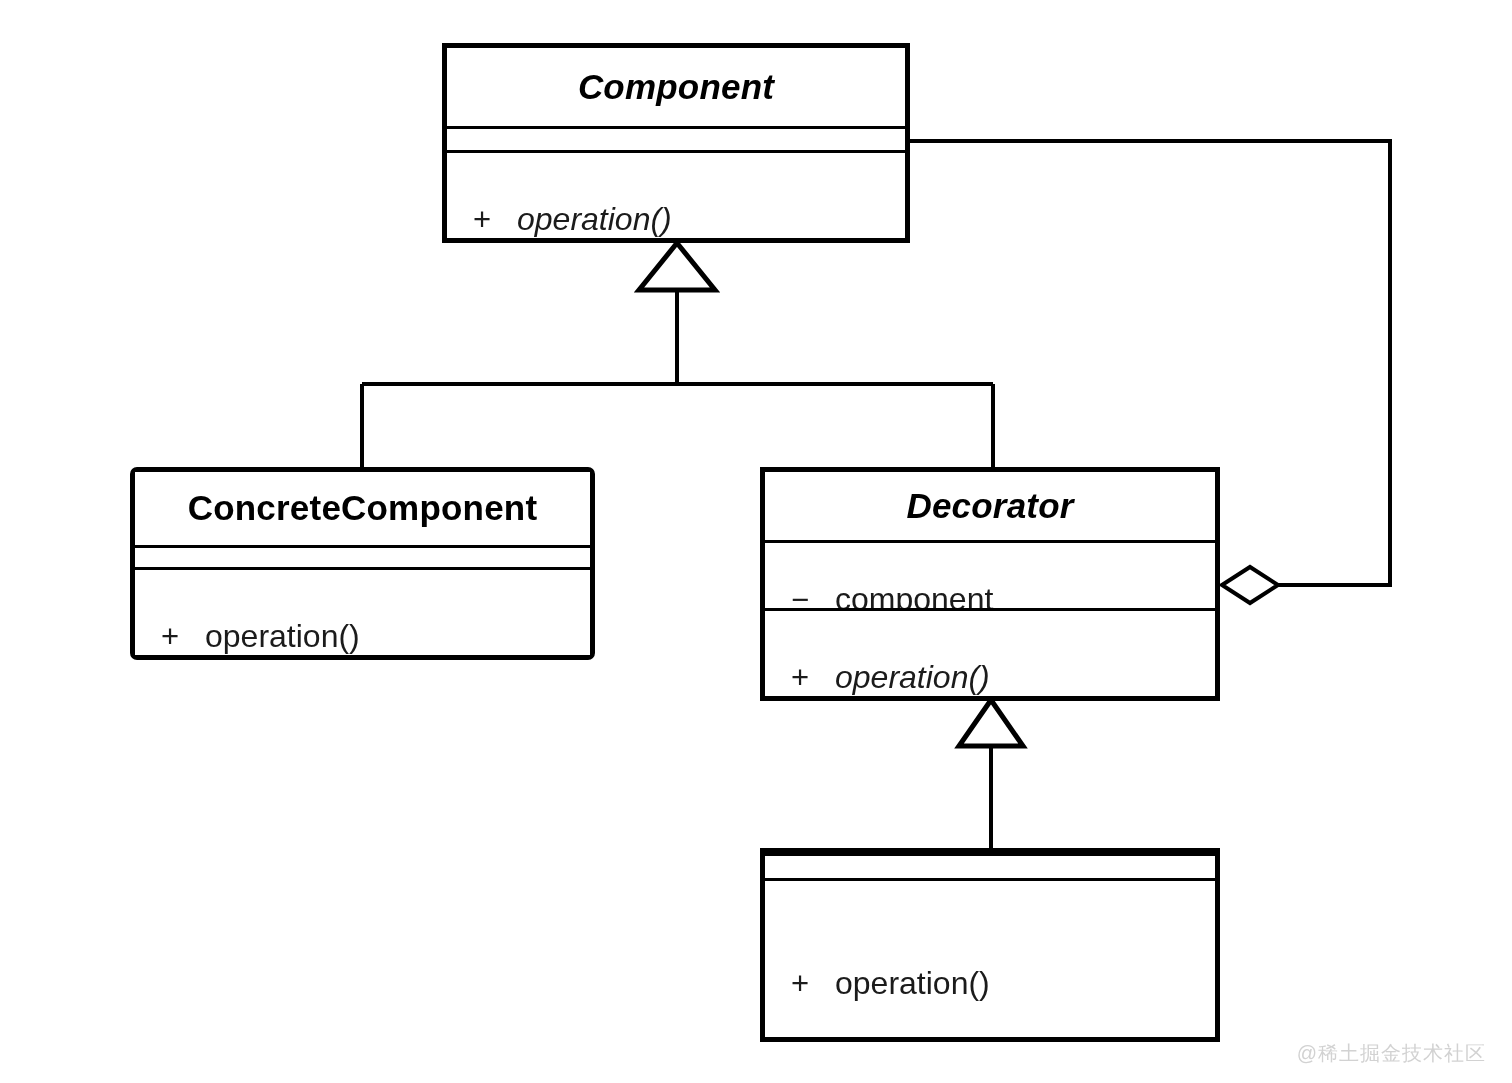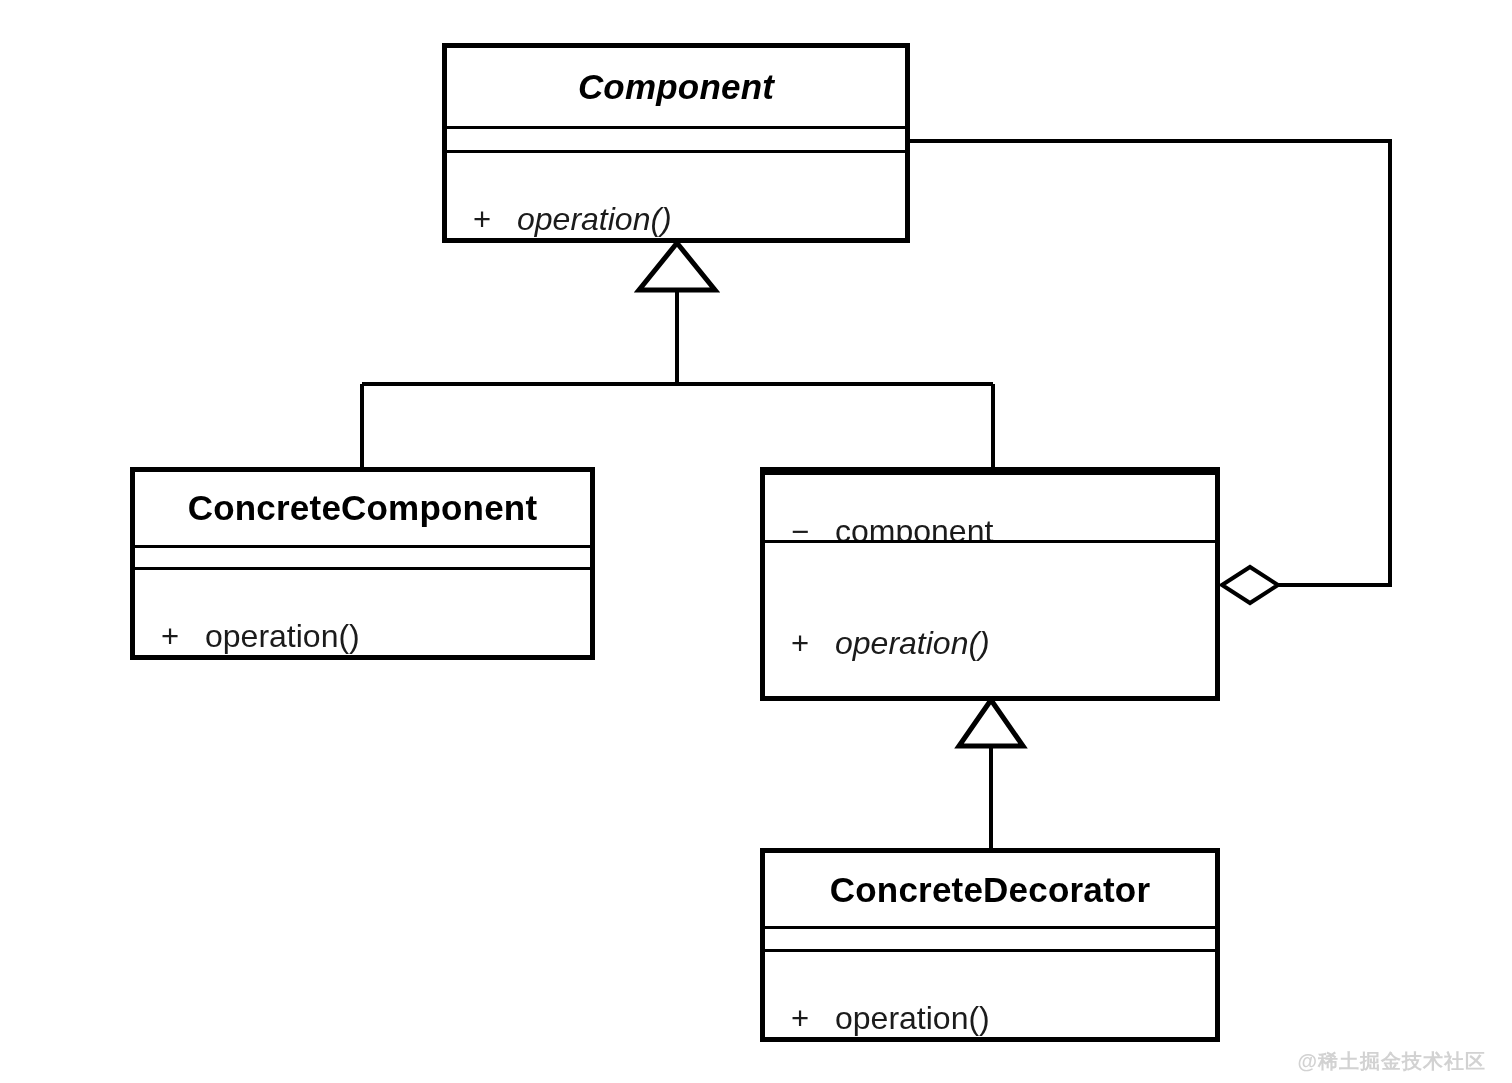--- a/index.html
+++ b/index.html
@@ -78,27 +78,26 @@
     margin-top: 48px;
   }
   .member-label.italic {
     font-style: italic;
   }
 
   
   .watermark {
     position: absolute;
     right: 18px;
-    bottom: 8px;
+    bottom: 16px;
     font-size: 20px;
     color: #d2d2d2;
     letter-spacing: 1px;
     white-space: nowrap;
     z-index: 3;
-    font-weight: bold;
   }
 </style>
 </head>
 <body>
 
 <div id="canvas">
 
   <svg id="edges" viewBox="0 0 1512 1083" width="1512" height="1083">
 
     <g>
@@ -131,52 +130,52 @@
     </div>
     <div class="compartment divided" style="height:25px;"></div>
     <div class="compartment divided members" style="flex:1;">
       <span class="member-row">
         <span class="member-vis">+</span>
         <span class="member-label italic">operation()</span>
       </span>
     </div>
   </div>
 
-  <div class="uml-class" id="box-concrete-component" style="left:130px; top:467px; width:465px; height:193px;">
+  <div class="uml-class" id="box-concrete-component" style="left:130px; top:467px; width:465px; height:193px;border-radius:7px;">
     <div class="compartment title" style="height:82px;">
       <span class="class-name">ConcreteComponent</span>
     </div>
     <div class="compartment divided" style="height:25px;"></div>
     <div class="compartment divided members" style="flex:1;">
       <span class="member-row">
         <span class="member-vis">+</span>
         <span class="member-label">operation()</span>
       </span>
     </div>
   </div>
 
   <div class="uml-class" id="box-decorator" style="left:760px; top:467px; width:460px; height:234px;">
+    <div class="compartment title" style="height:82px;">
+      <span class="class-name abstract">Decorator</span>
+    </div>
     <div class="compartment divided members" style="height:68px;">
       <span class="member-row">
         <span class="member-vis">−</span>
         <span class="member-label">component</span>
       </span>
     </div>
     <div class="compartment divided members" style="flex:1;">
       <span class="member-row">
         <span class="member-vis">+</span>
         <span class="member-label italic">operation()</span>
       </span>
     </div>
   </div>
 
   <div class="uml-class" id="box-concrete-decorator" style="left:760px; top:848px; width:460px; height:194px;">
-    <div class="compartment title" style="height:82px;">
-      <span class="class-name">ConcreteDecorator</span>
-    </div>
     <div class="compartment divided" style="height:25px;"></div>
     <div class="compartment divided members" style="flex:1;">
       <span class="member-row">
         <span class="member-vis">+</span>
         <span class="member-label">operation()</span>
       </span>
     </div>
   </div>
 
   <div class="watermark">@稀土掘金技术社区</div>

